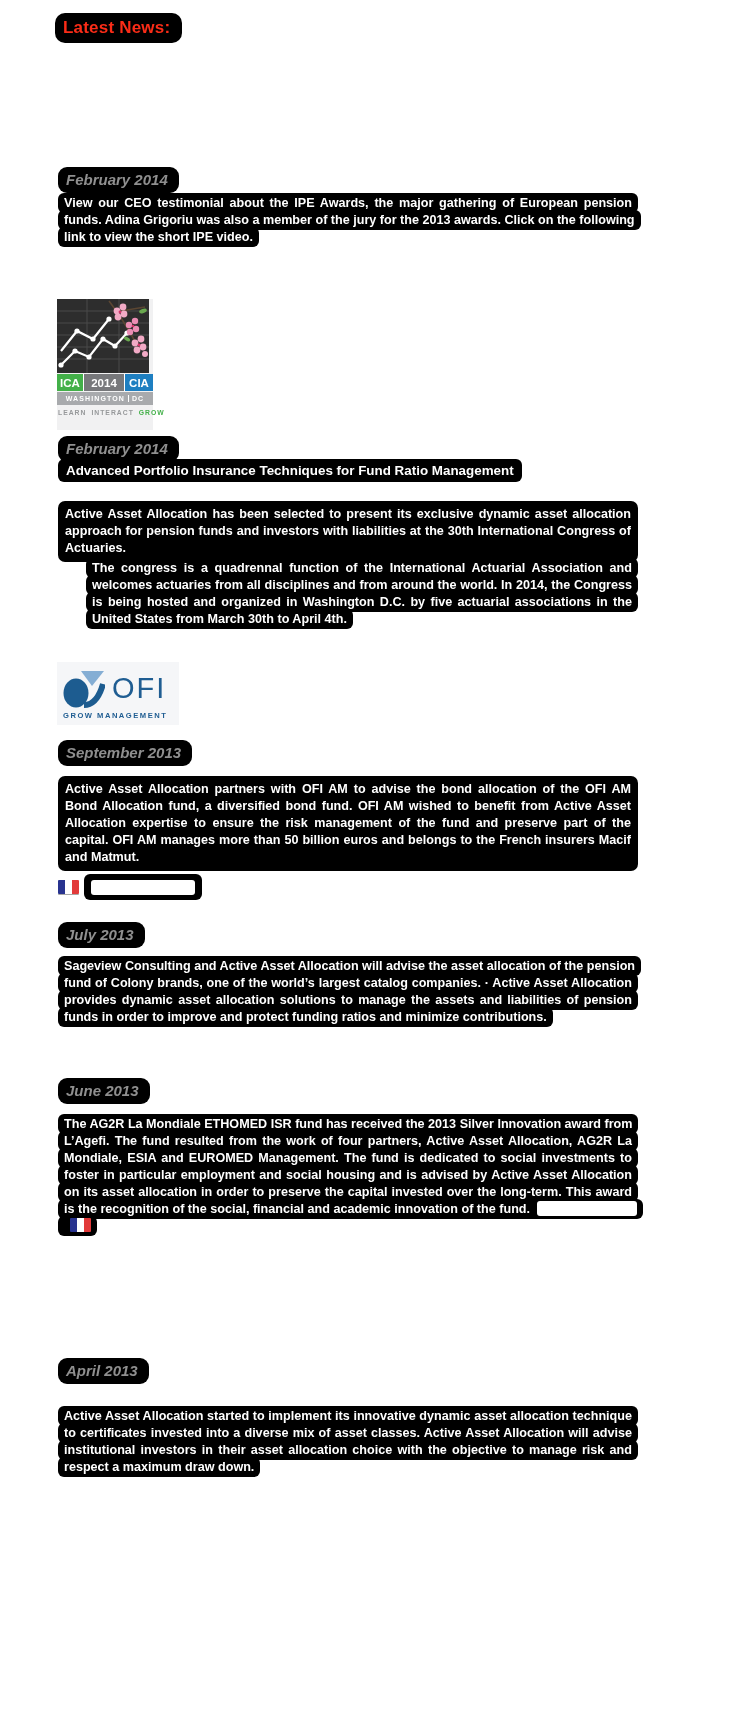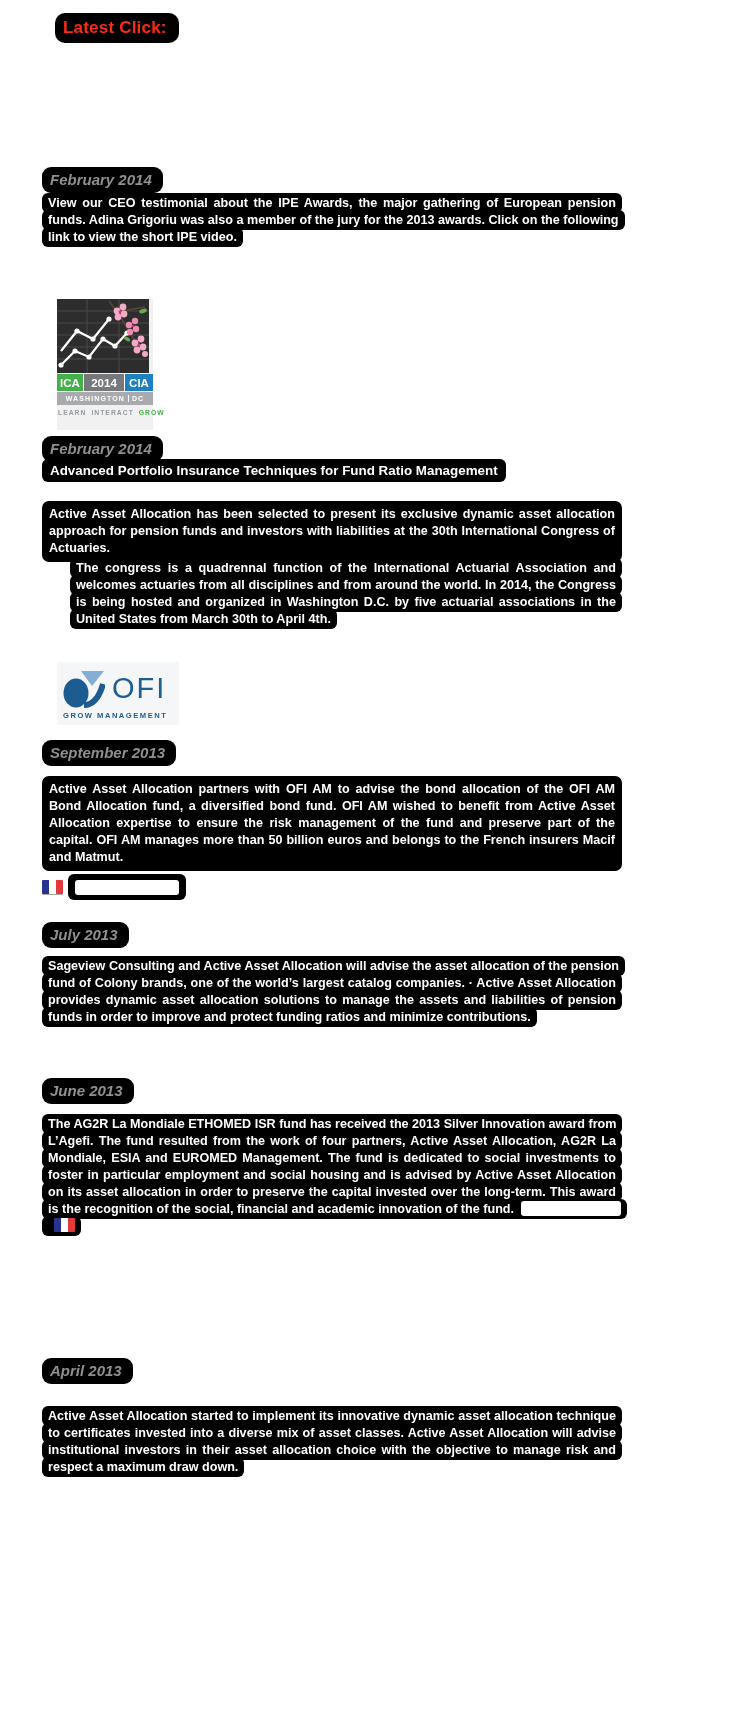--- a/index.html
+++ b/index.html
@@ -1,20 +1,20 @@
 <!DOCTYPE html>
 <html><head>
 <meta charset="utf-8">
 <style>
   html,body{margin:0;padding:0;}
   body{
     width:748px;height:1714px;position:relative;background:#ffffff;
     font-family:"Liberation Sans", sans-serif;overflow:hidden;
   }
-  .sec{position:absolute;left:42px;width:580px;}
+  .sec{position:absolute;left:58px;width:580px;}
   .hdr{position:absolute;left:55px;top:18px;}
   .latest{
     background:#000;color:#fb2c17;font-weight:bold;font-size:17px;
     padding:5px 12px 6px 8px;border-radius:10px;letter-spacing:.2px;
   }
   .dateline{margin:0;}
   .date{
     background:#000;color:#8f8f8f;font-style:italic;font-weight:bold;
     font-size:15px;padding:4px 11px 5px 8px;border-radius:9px;
   }
@@ -66,21 +66,21 @@
   
   .ofi{position:absolute;left:57px;top:662px;background:#f5f6f8;padding:6px 12px 5px 6px;}
   .ofi-top{display:flex;align-items:center;gap:7px;}
   .ofi-name{font-size:29px;color:#1f5d92;letter-spacing:2px;font-weight:normal;line-height:1;text-align:center;}
   .ofi-sub{margin-top:3px;font-size:7.6px;font-weight:bold;letter-spacing:1.5px;color:#1f5d92;}
 </style>
 </head>
 <body>
 
 <div class="hdr">
-  <span class="latest">Latest Click:</span>
+  <span class="latest">Latest News:</span>
 </div>
 
 <div class="sec" style="top:171px;">
   <div class="dateline"><span class="date">February 2014</span></div>
   <div class="body" style="margin-top:6px;">
     <span class="hl"><span>View our CEO testimonial about the IPE Awards, the major gathering of European pension funds. Adina Grigoriu was also a member of the jury for the 2013 awards. Click on the following link to view the short IPE video.</span></span>
   </div>
 </div>
 
 <div class="ica">

